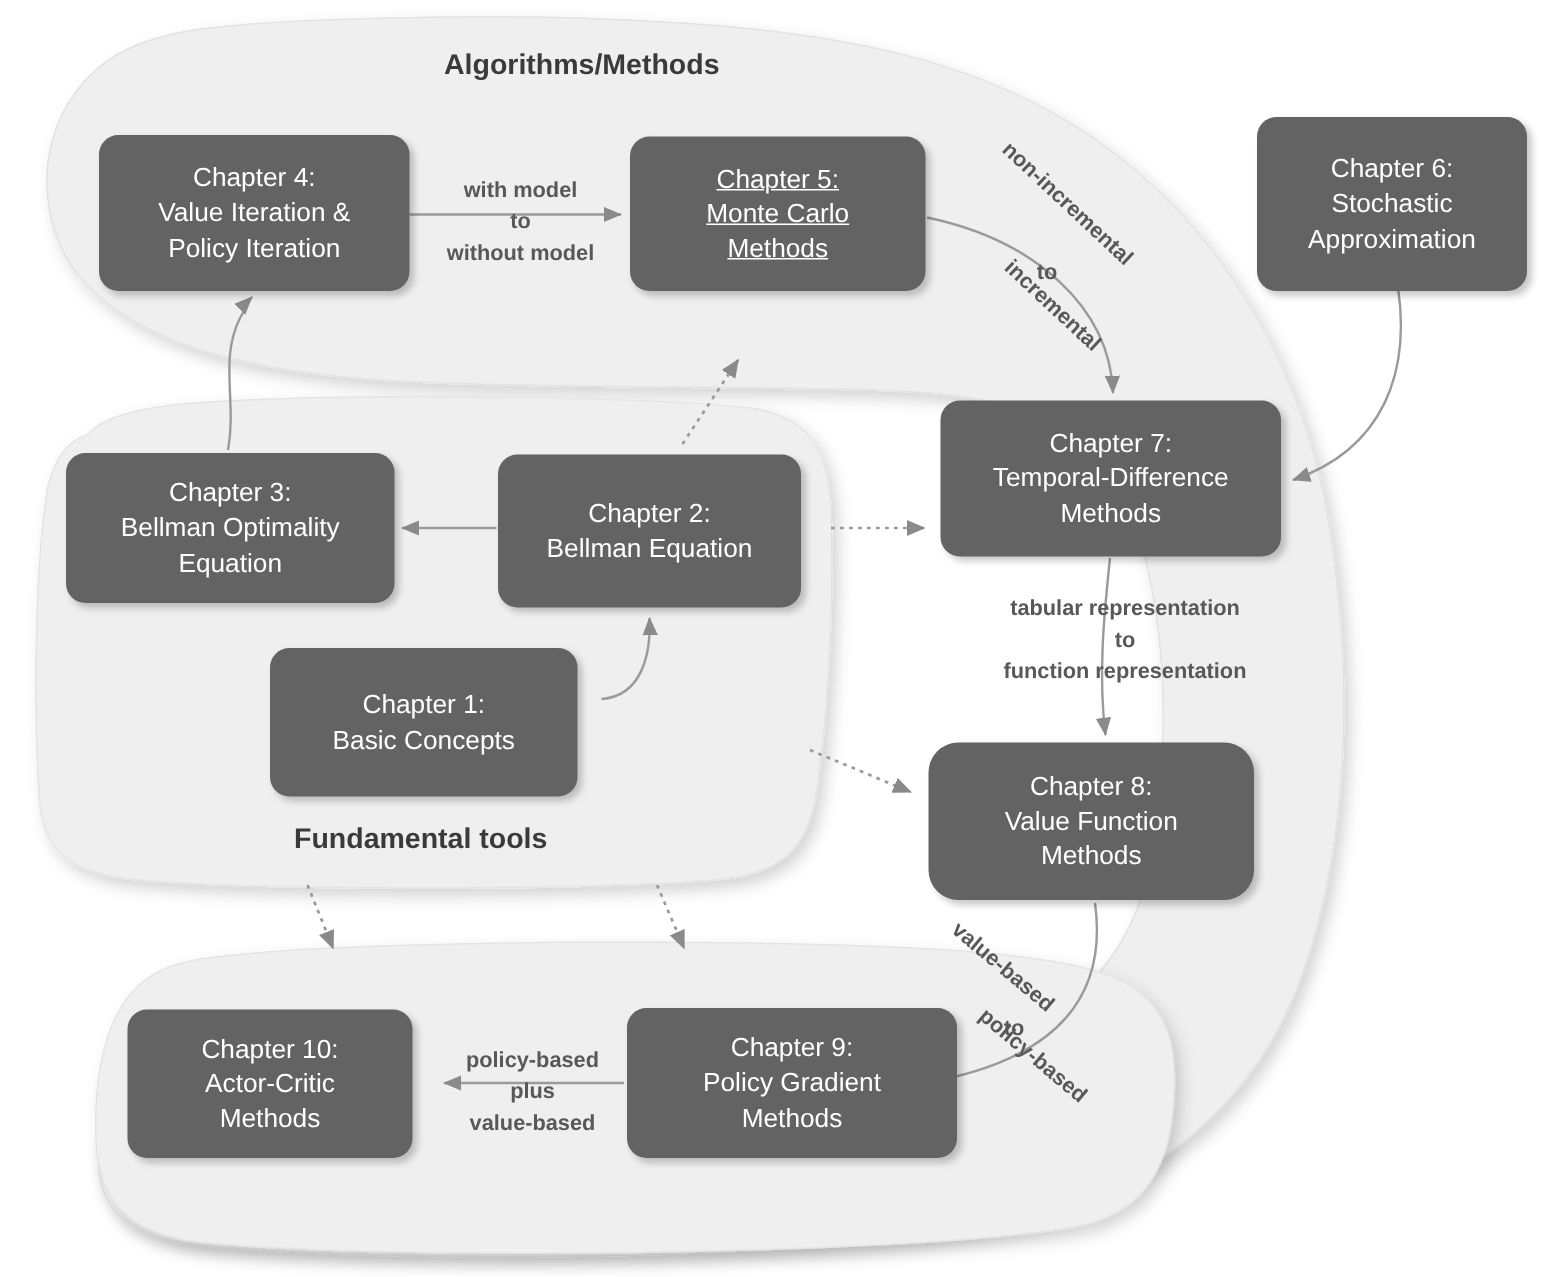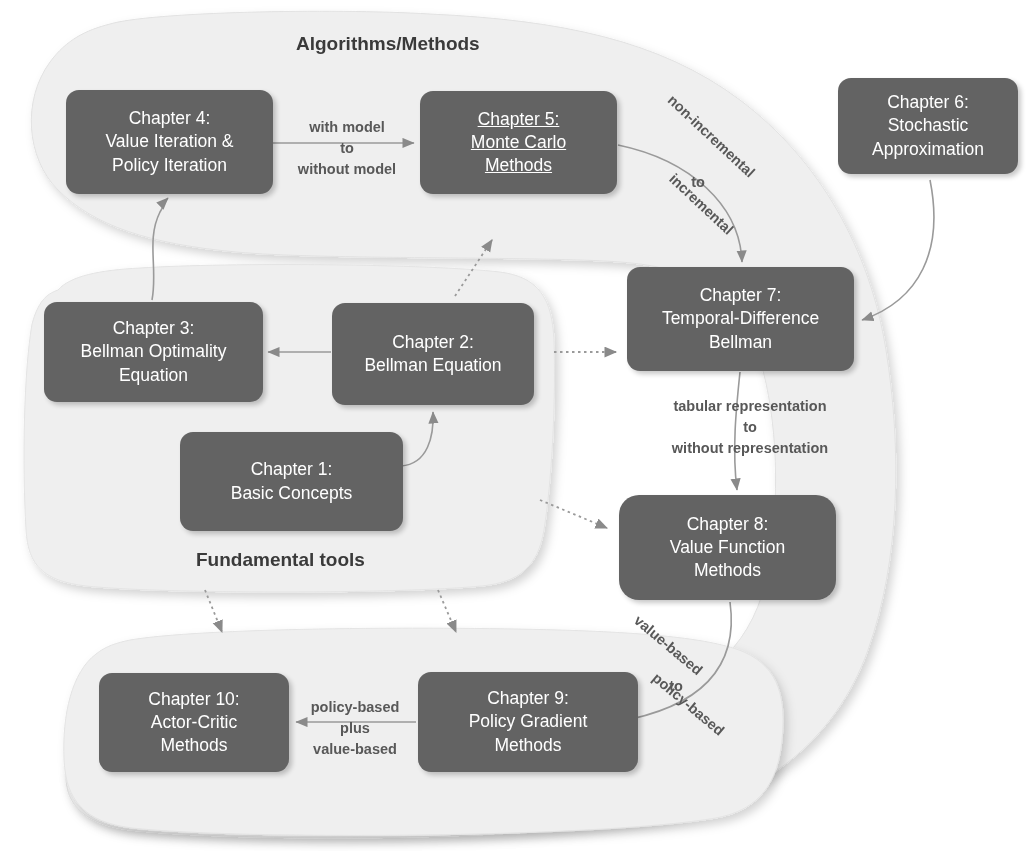--- a/index.html
+++ b/index.html
@@ -145,63 +145,63 @@
   <div class="region-title" style="left:196px;top:549px;">Fundamental tools</div>
 
   <div class="node" style="left:66px;top:90px;width:207px;height:104px;">Chapter 4:
 Value Iteration &amp;
 Policy Iteration</div>
 
   <div class="node" style="left:420px;top:91px;width:197px;height:103px;text-decoration:underline;">Chapter 5:
 Monte Carlo
 Methods</div>
 
-  <div class="node" style="left:838px;top:78px;width:180px;height:96px;">Chapter 6:
+  <div class="node" style="left:838px;top:78px;width:180px;height:116px;">Chapter 6:
 Stochastic
 Approximation</div>
 
   <div class="node" style="left:627px;top:267px;width:227px;height:104px;">Chapter 7:
 Temporal-Difference
-Bellman</div>
+Methods</div>
 
   <div class="node" style="left:44px;top:302px;width:219px;height:100px;">Chapter 3:
 Bellman Optimality
 Equation</div>
 
   <div class="node" style="left:332px;top:303px;width:202px;height:102px;">Chapter 2:
 Bellman Equation</div>
 
-  <div class="node" style="left:180px;top:432px;width:223px;height:99px;">Chapter 1:
+  <div class="node" style="left:180px;top:432px;width:205px;height:99px;">Chapter 1:
 Basic Concepts</div>
 
   <div class="node" style="left:619px;top:495px;width:217px;height:105px;border-radius:20px;">Chapter 8:
 Value Function
 Methods</div>
 
   <div class="node" style="left:418px;top:672px;width:220px;height:100px;">Chapter 9:
 Policy Gradient
 Methods</div>
 
-  <div class="node" style="left:99px;top:673px;width:190px;height:99px;">Chapter 10:
+  <div class="node" style="left:85px;top:673px;width:190px;height:99px;">Chapter 10:
 Actor-Critic
 Methods</div>
 
   <div class="edge-label" style="left:282px;top:117px;width:130px;">with model
 to
 without model</div>
 
   <div class="edge-label rot1" style="left:625px;top:126px;width:172px;">non-incremental</div>
 
   <div class="edge-label" style="left:668px;top:172px;width:60px;">to</div>
 
   <div class="edge-label rot1" style="left:626px;top:194px;width:150px;">incremental</div>
 
   <div class="edge-label" style="left:637px;top:396px;width:226px;">tabular representation
 to
-without representation</div>
+function representation</div>
 
   <div class="edge-label rot2" style="left:600px;top:635px;width:136px;">value-based</div>
 
   <div class="edge-label" style="left:648px;top:676px;width:56px;">to</div>
 
   <div class="edge-label rot2" style="left:614px;top:694px;width:148px;">policy-based</div>
 
   <div class="edge-label" style="left:298px;top:697px;width:114px;">policy-based
 plus
 value-based</div>

